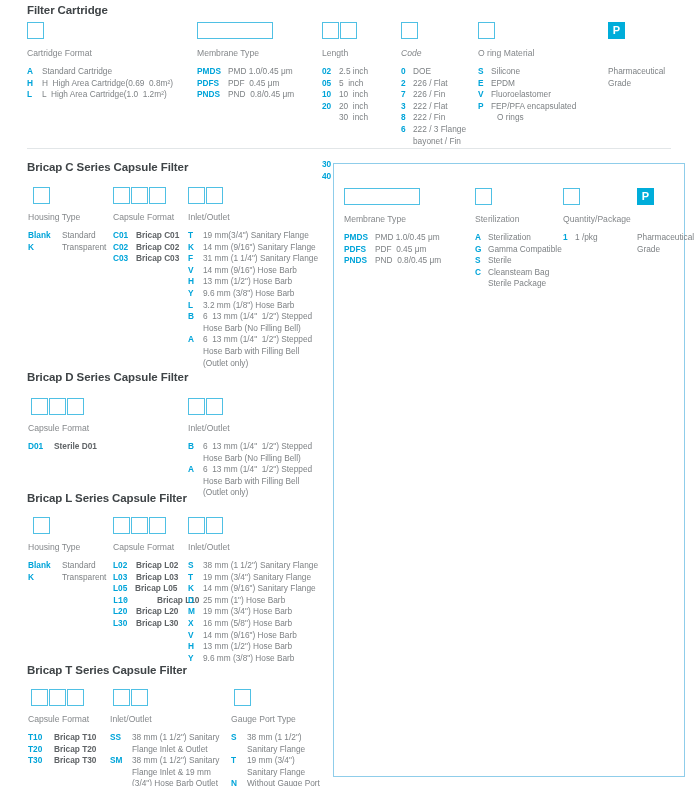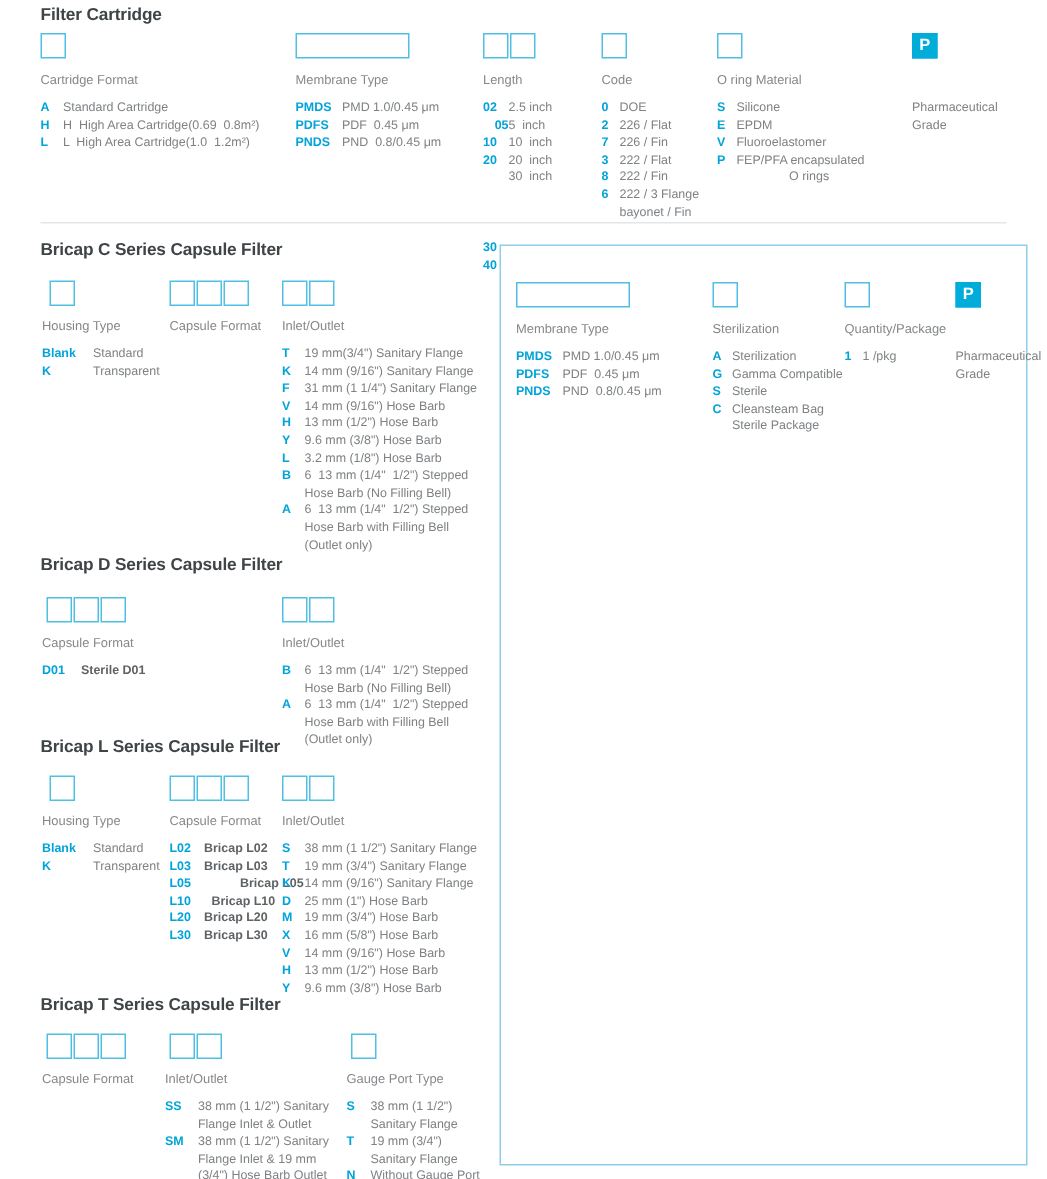--- a/index.html
+++ b/index.html
@@ -145,21 +145,21 @@
     <div class="bx"></div>
     <div class="bx"></div>
   </div>
   <div class="col-label" style="left:322px;top:48px;text-align:center;">Length</div>
   <div class="opts" style="left:322px;top:66px;">
     <div class="row">
         <span class="k" style="width:17px;">02</span>
         <span class="v">2.5 inch</span>
       </div>
     <div class="row">
-        <span class="k" style="width:17px;text-align:right;">05</span>
+        <span class="k" style="width:17px;">05</span>
         <span class="v">5  inch</span>
       </div>
     <div class="row">
         <span class="k" style="width:17px;">10</span>
         <span class="v">10  inch</span>
       </div>
     <div class="row">
         <span class="k" style="width:17px;">20</span>
         <span class="v">20  inch</span>
       </div>
@@ -169,21 +169,21 @@
       </div>
     <div class="row">
         <span class="k" style="width:17px;">40</span>
         <span class="v">40  inch</span>
       </div>
   </div>
 
   <div class="boxes" style="left:401px;top:22px;">
     <div class="bx"></div>
   </div>
-  <div class="col-label" style="left:401px;top:48px;">Code</div>
+  <div class="col-label" style="left:401px;top:48px;font-style:italic;">Code</div>
   <div class="opts" style="left:401px;top:66px;">
     <div class="row">
         <span class="k" style="width:12px;">0</span>
         <span class="v">DOE</span>
       </div>
     <div class="row">
         <span class="k" style="width:12px;">2</span>
         <span class="v">226 / Flat</span>
       </div>
     <div class="row">
@@ -224,21 +224,21 @@
     <div class="row">
         <span class="k" style="width:13px;">V</span>
         <span class="v">Fluoroelastomer</span>
       </div>
     <div class="row">
         <span class="k" style="width:13px;">P</span>
         <span class="v">FEP/PFA encapsulated</span>
       </div>
     <div class="row">
         <span class="k" style="width:13px;"></span>
-        <span class="cont" style="padding-left:6px;margin-left:29px;">O rings</span>
+        <span class="cont" style="padding-left:6px;">O rings</span>
       </div>
   </div>
 
   <div class="boxes" style="left:608px;top:22px;">
     <div class="bx fill">P</div>
   </div>
   <div class="plain" style="left:608px;top:66px;">Pharmaceutical
 Grade</div>
 
   <div class="divider" style="left:27px;top:148px;width:644px;"></div>
@@ -324,20 +324,34 @@
         <span class="v">Transparent</span>
       </div>
   </div>
 
   <div class="boxes" style="left:113px;top:187px;">
     <div class="bx"></div>
     <div class="bx"></div>
     <div class="bx"></div>
   </div>
   <div class="col-label" style="left:113px;top:212px;">Capsule Format</div>
+  <div class="opts" style="left:113px;top:230px;">
+    <div class="row">
+        <span class="k" style="width:23px;">C01</span>
+        <span class="v b">Bricap C01</span>
+      </div>
+    <div class="row">
+        <span class="k" style="width:23px;">C02</span>
+        <span class="v b">Bricap C02</span>
+      </div>
+    <div class="row">
+        <span class="k" style="width:23px;">C03</span>
+        <span class="v b">Bricap C03</span>
+      </div>
+  </div>
 
   <div class="boxes" style="left:188px;top:187px;">
     <div class="bx"></div>
     <div class="bx"></div>
   </div>
   <div class="col-label" style="left:188px;top:212px;">Inlet/Outlet</div>
   <div class="opts" style="left:188px;top:230px;">
     <div class="row">
         <span class="k" style="width:15px;">T</span>
         <span class="v">19 mm(3/4") Sanitary Flange</span>
@@ -451,25 +465,25 @@
   <div class="opts" style="left:113px;top:560px;">
     <div class="row">
         <span class="k" style="width:23px;">L02</span>
         <span class="v b">Bricap L02</span>
       </div>
     <div class="row">
         <span class="k" style="width:23px;">L03</span>
         <span class="v b">Bricap L03</span>
       </div>
     <div class="row">
-        <span class="k" style="width:47px;">L05</span>
+        <span class="k" style="width:22px;">L05</span>
         <span class="v b">Bricap L05</span>
       </div>
     <div class="row">
-        <span class="k" style="width:28px;">L10</span>
+        <span class="k" style="width:44px;font-family:Liberation Mono, monospace;">L10</span>
         <span class="v b">Bricap L10</span>
       </div>
     <div class="row">
         <span class="k" style="width:23px;">L20</span>
         <span class="v b">Bricap L20</span>
       </div>
     <div class="row">
         <span class="k" style="width:23px;">L30</span>
         <span class="v b">Bricap L30</span>
       </div>
@@ -520,20 +534,34 @@
   </div>
 
   <div class="section-title" style="left:27px;top:664px;">Bricap T Series Capsule Filter</div>
 
   <div class="boxes" style="left:31px;top:689px;">
     <div class="bx"></div>
     <div class="bx"></div>
     <div class="bx"></div>
   </div>
   <div class="col-label" style="left:28px;top:714px;">Capsule Format</div>
+  <div class="opts" style="left:28px;top:732px;">
+    <div class="row">
+        <span class="k" style="width:26px;">T10</span>
+        <span class="v b">Bricap T10</span>
+      </div>
+    <div class="row">
+        <span class="k" style="width:26px;">T20</span>
+        <span class="v b">Bricap T20</span>
+      </div>
+    <div class="row">
+        <span class="k" style="width:26px;">T30</span>
+        <span class="v b">Bricap T30</span>
+      </div>
+  </div>
 
   <div class="boxes" style="left:113px;top:689px;">
     <div class="bx"></div>
     <div class="bx"></div>
   </div>
   <div class="col-label" style="left:110px;top:714px;">Inlet/Outlet</div>
   <div class="opts" style="left:110px;top:732px;">
     <div class="row">
         <span class="k" style="width:22px;">SS</span>
         <span class="v">38 mm (1 1/2") Sanitary</span>

